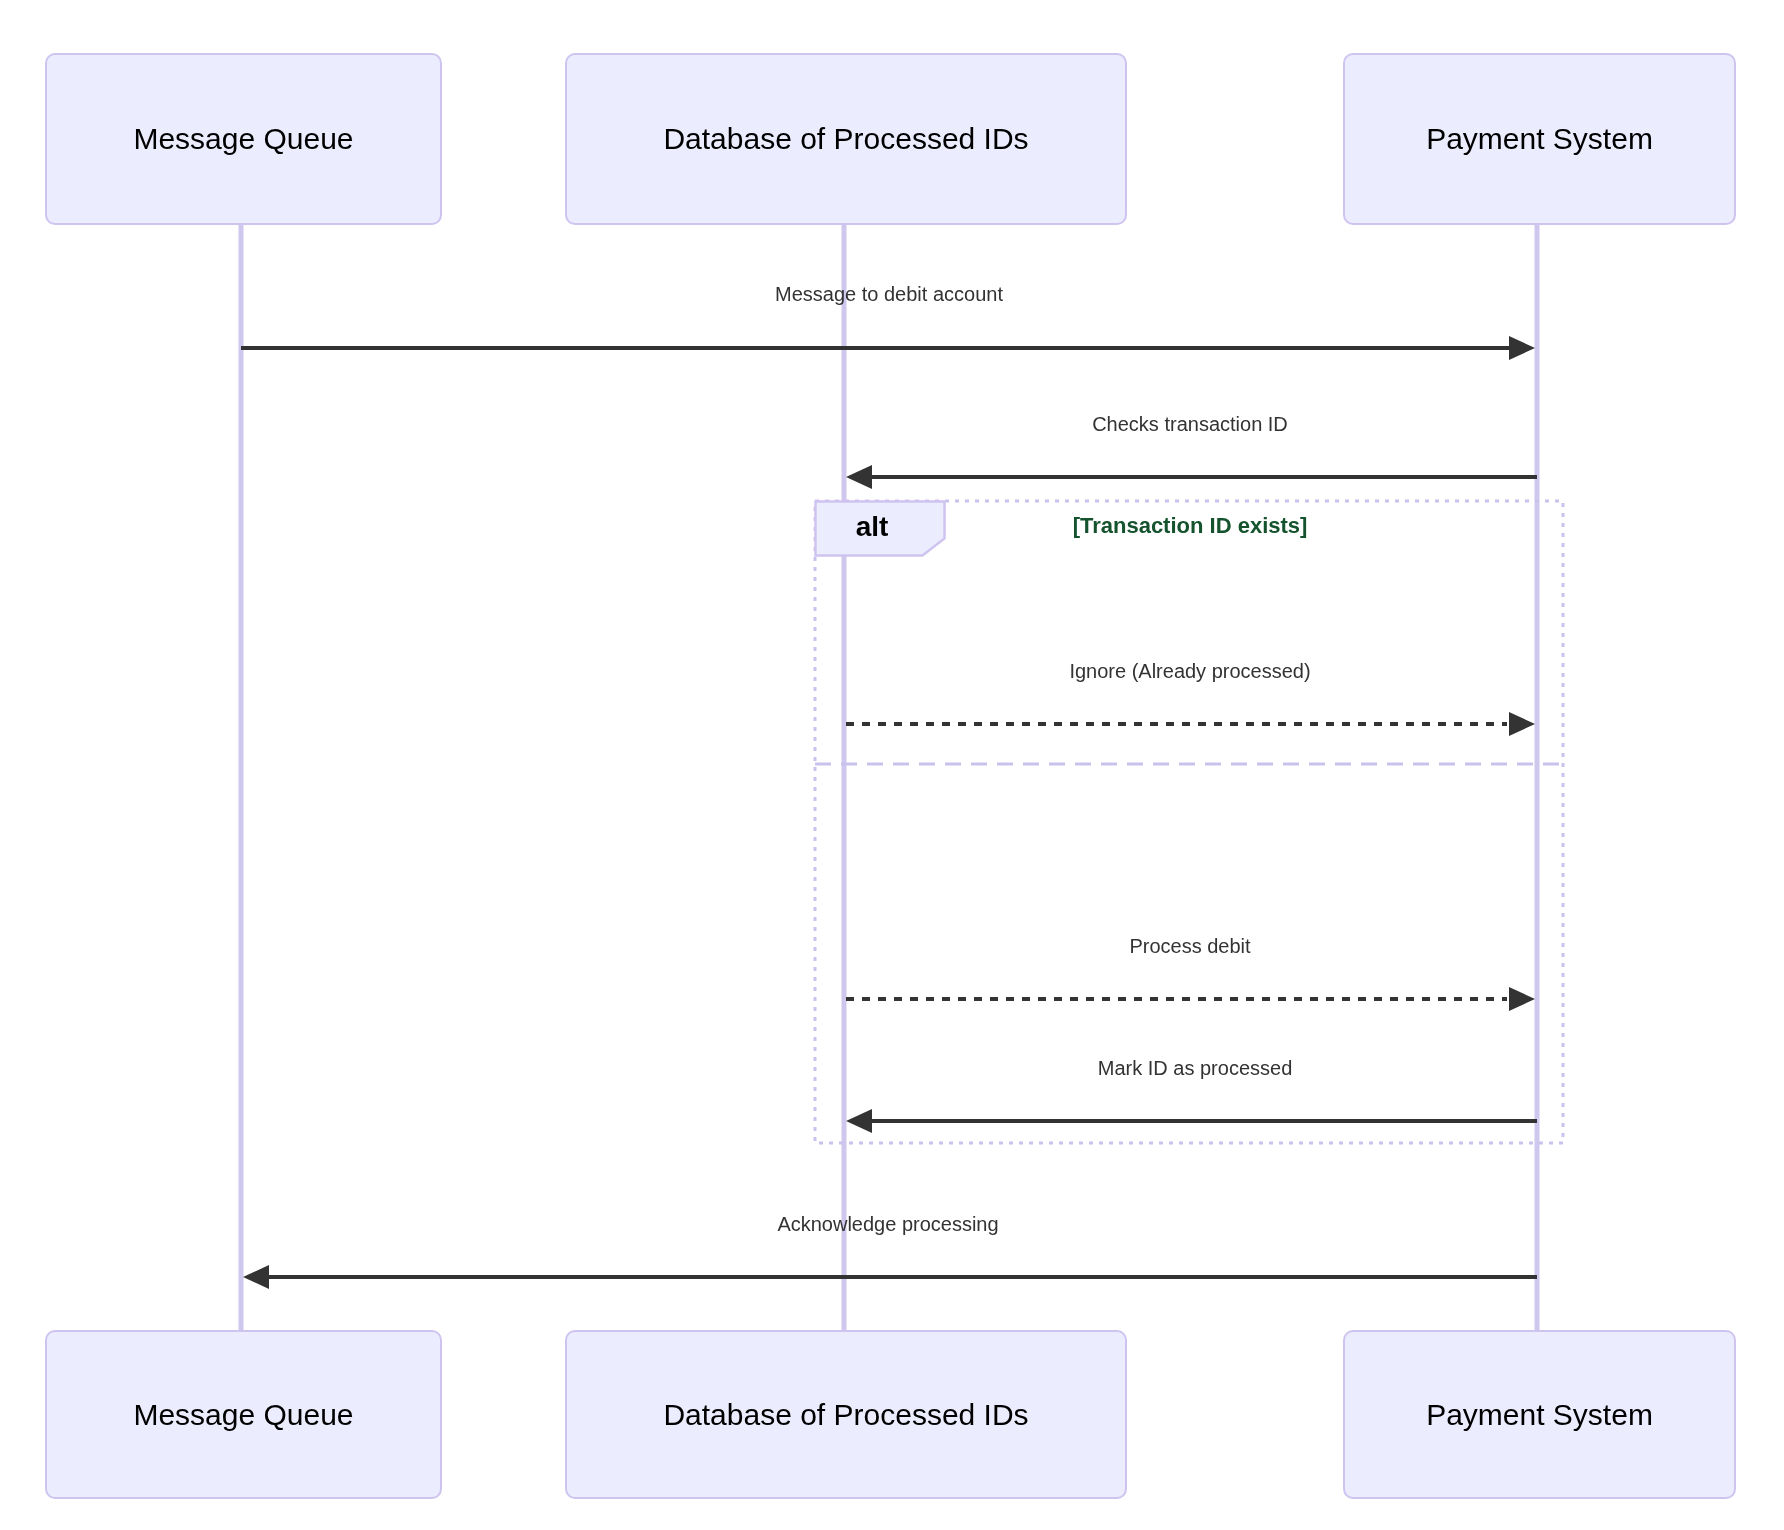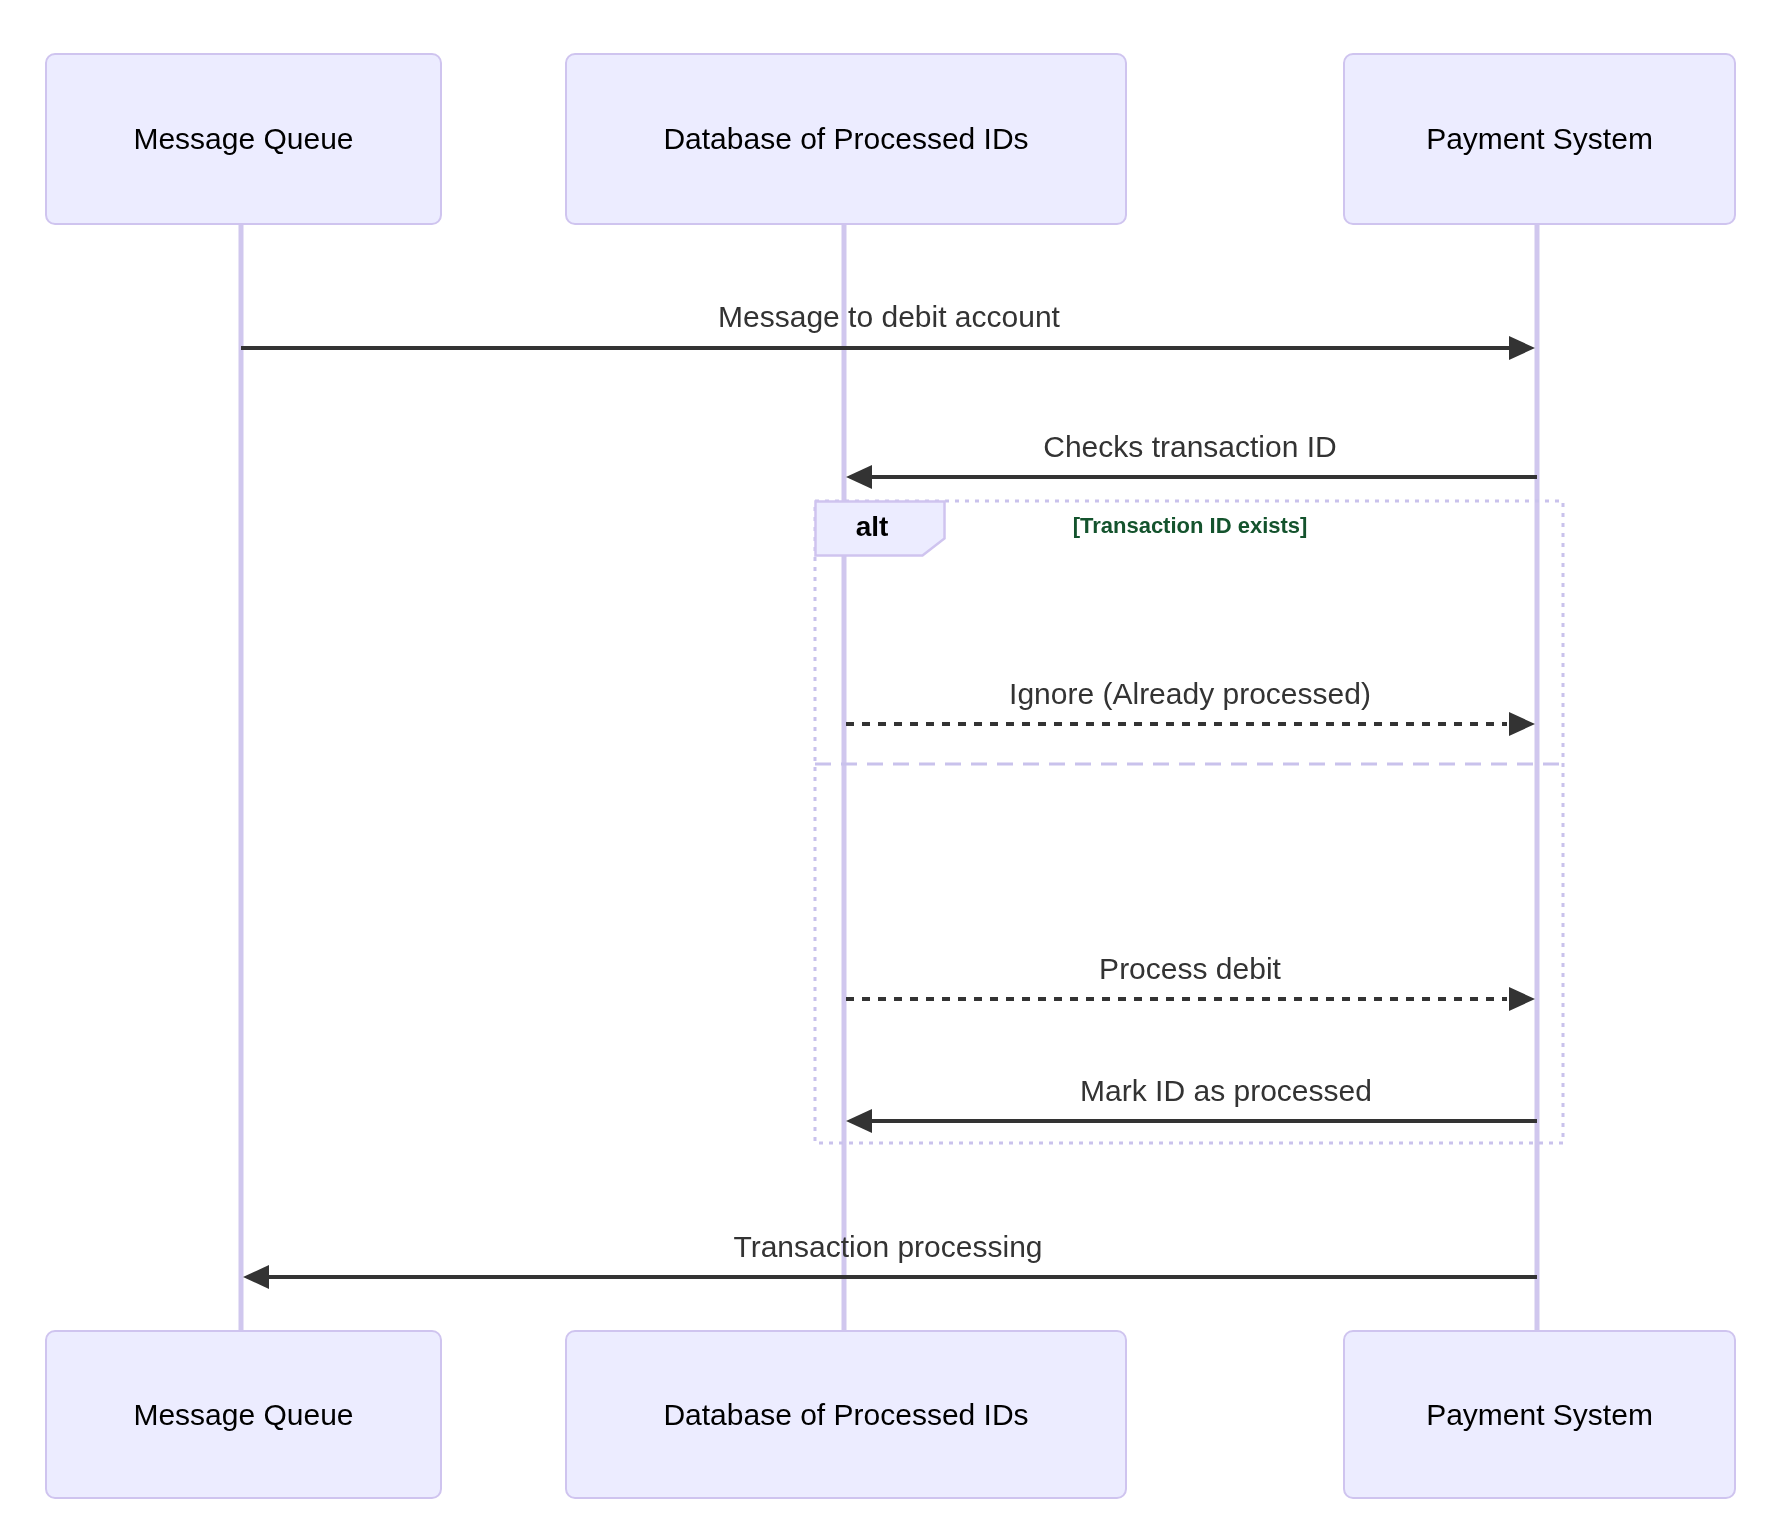--- a/index.html
+++ b/index.html
@@ -16,21 +16,21 @@
   .divider{stroke:var(--c-frame_border,#C9C2EC);stroke-width:3;stroke-dasharray:16 10;fill:none;}
   .pent{fill:var(--c-label_fill,#ECECFF);stroke:var(--c-actor_border,#CFC4EF);stroke-width:2.5;}
   .actor{
     position:absolute;display:flex;align-items:center;justify-content:center;
     background:var(--c-actor_fill,#ECECFF);
     border:2px solid var(--c-actor_border,#CFC4EF);
     border-radius:10px;font-size:30px;color:#000;text-align:center;
   }
   .msg-label{
     position:absolute;transform:translateX(-50%);
-    font-size:30px;color:var(--c-message_text,#333333);white-space:nowrap;margin-top:17px;
+    font-size:20px;color:var(--c-message_text,#333333);white-space:nowrap;
   }
   .cond{
     position:absolute;transform:translateX(-50%);
     font-size:22px;font-weight:700;color:#14532d;text-align:center;line-height:1.38;
   }
   .alt-tag{
     position:absolute;transform:translateX(-50%);
     font-size:28px;font-weight:700;color:#000;
   }
 </style>
@@ -73,19 +73,19 @@
   <div class="actor" style="left:1343px;top:53px; width:389px; height:168px;">Payment System</div>
 
   <div class="actor" style="left:45px;  top:1330px; width:393px; height:165px;">Message Queue</div>
   <div class="actor" style="left:565px; top:1330px; width:558px; height:165px;">Database of Processed IDs</div>
   <div class="actor" style="left:1343px;top:1330px; width:389px; height:165px;">Payment System</div>
 
   <div class="msg-label" style="left:889px;  top:283px;">Message to debit account</div>
   <div class="msg-label" style="left:1190px; top:413px;">Checks transaction ID</div>
   <div class="msg-label" style="left:1190px; top:660px;text-align:center;">Ignore (Already processed)</div>
   <div class="msg-label" style="left:1190px; top:935px;">Process debit</div>
-  <div class="msg-label" style="left:1226px; top:1057px;">Mark ID as processed</div>
-  <div class="msg-label" style="left:888px;  top:1213px;">Transaction processing</div>
+  <div class="msg-label" style="left:1195px; top:1057px;">Mark ID as processed</div>
+  <div class="msg-label" style="left:888px;  top:1213px;">Acknowledge processing</div>
 
   <div class="alt-tag" style="left:872px; top:511px;">alt</div>
   <div class="cond" style="left:1190px; top:511px; white-space:nowrap;">[Transaction ID exists]</div>
 
 </div>
 
 </body></html>

